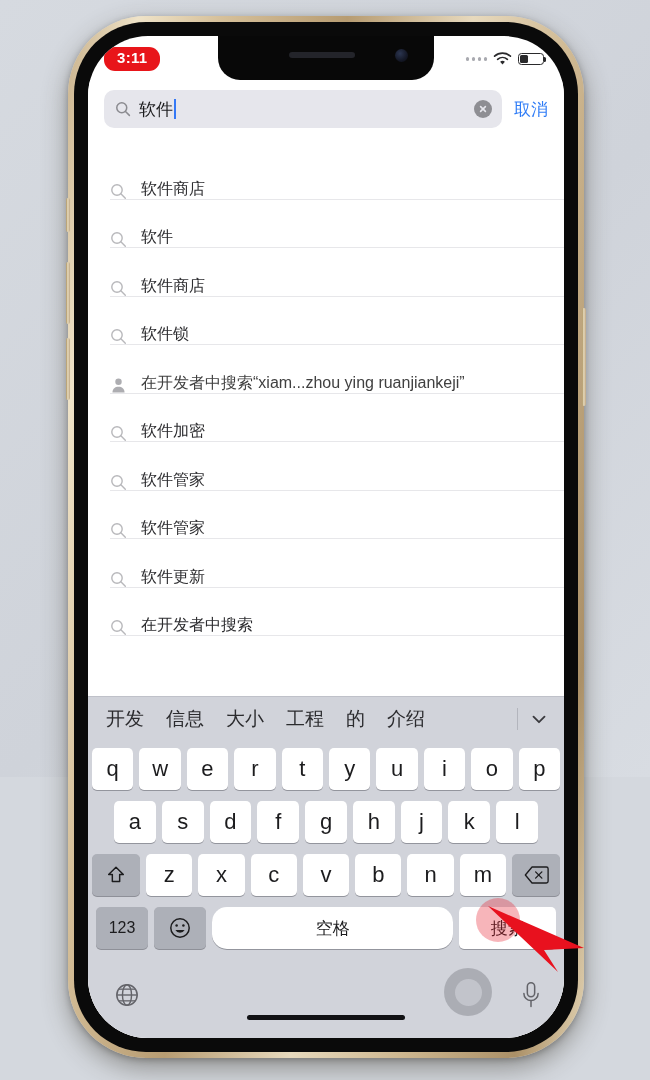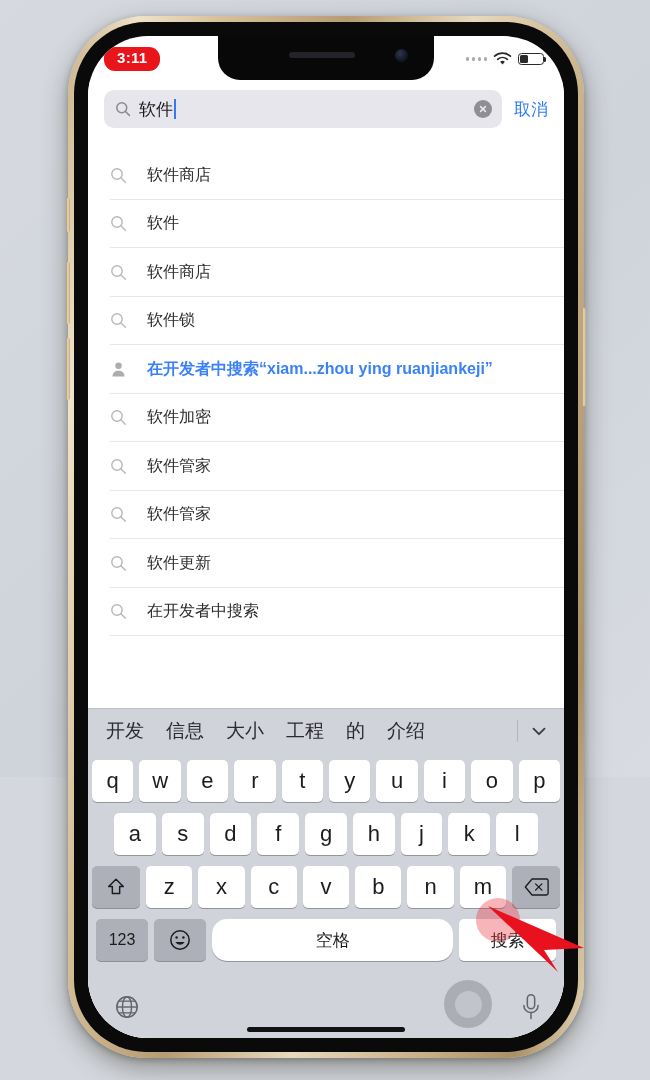--- a/index.html
+++ b/index.html
@@ -146,45 +146,45 @@
   
   .suggestions {
     position: absolute; left: 0; right: 0;
     top: 102px; bottom: 0;
     background: #ffffff;
     z-index: 20;
     overflow: hidden;
   }
   .sugg-row {
     height: 48.5px;
-    display: flex; align-items: center;
+    display: flex; align-items: flex-end;
     padding-left: 22px; padding-right: 20px;
-    gap: 20px;
+    gap: 14px;
     position: relative;
   }
   .sugg-row::after {
     content: ''; position: absolute;
     left: 22px; right: 0; bottom: 0;
     height: 1px; background: #e7e7ea;
   }
   .sugg-row:first-child { margin-top: 13px; }
   .sugg-label {
     font-size: 16px; color: #2d2d30;
     font-family: "Liberation Sans","DejaVu Sans",sans-serif;
     white-space: nowrap; overflow: hidden; text-overflow: ellipsis;
   }
-  .sugg-label.dev { color: #3b82f6; font-weight: bold; }
+  .sugg-label.dev { color: #404040; }
   .row-icon { width: 17px; height: 17px; flex: none; opacity: .62; }
 
   
   .keyboard {
     position: absolute; left: 0; right: 0; bottom: 0;
     background: #d1d3da;
     z-index: 35;
-    padding-bottom: 0;
+    padding-bottom: 12px;
   }
   .predict-bar {
     height: 44px;
     display: flex; align-items: center;
     background: #d1d3da;
     border-top: 1px solid #bfc1c9;
     padding: 0 14px 0 18px;
   }
   .predict-items { flex: 1; display: flex; align-items: center; gap: 22px; }
   .predict-item {

